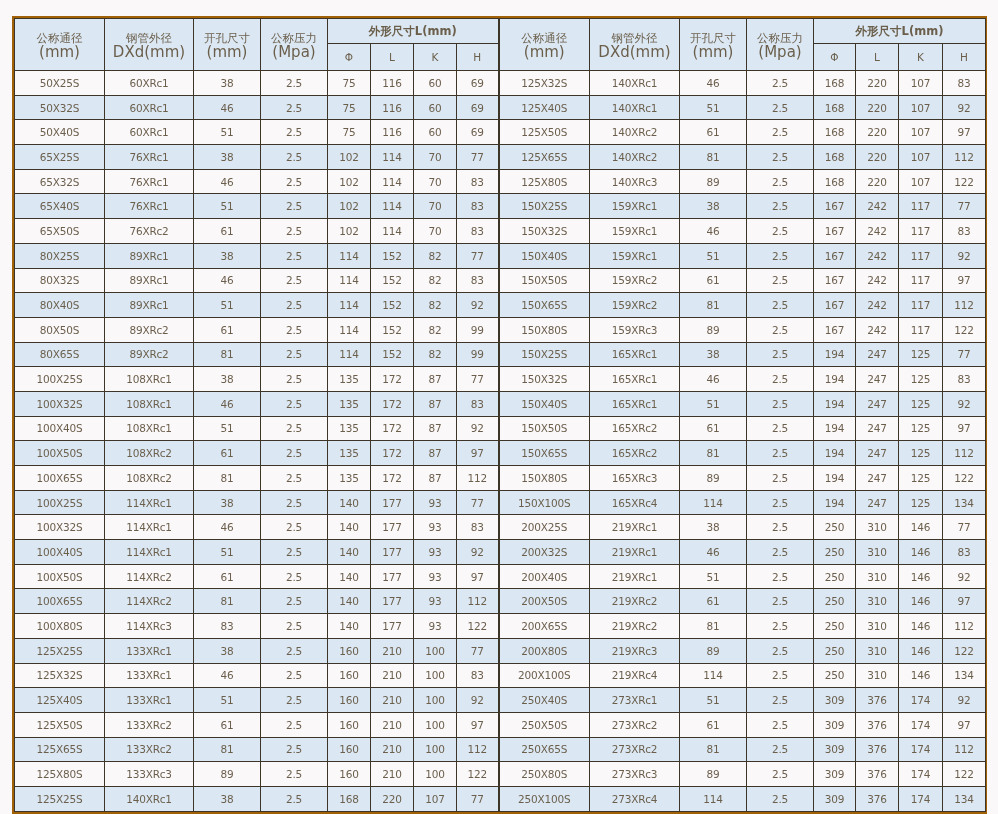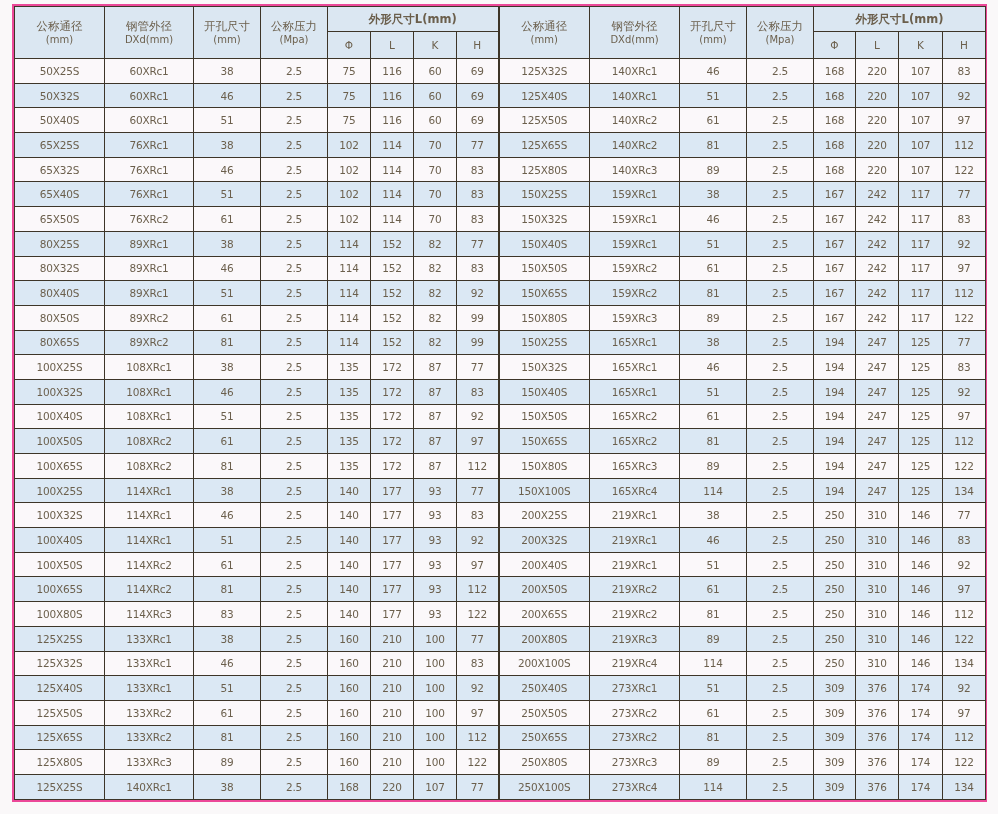--- a/index.html
+++ b/index.html
@@ -1,27 +1,27 @@
 <!DOCTYPE html>
 <html><head>
 <meta charset="utf-8">
 <style>
   html, body { margin:0; padding:0; }
   body {
     width:998px; height:814px; background:#faf8f9; position:relative; overflow:hidden;
     font-family: "DejaVu Sans", sans-serif; color:#6b5f4c;
   }
-  .sheet { position:absolute; left:12px; top:4px; width:971px; border:2px solid #ec4899; border-right-width:2px; background:#fbf9fa; }
+  .sheet { position:absolute; left:12px; top:16px; width:971px; border:2px solid #a16207; border-right-width:2px; background:#fbf9fa; }
   table { border-collapse:collapse; table-layout:fixed; width:100%; }
   th, td { border:1px solid #3d3528; text-align:center; padding:0; overflow:hidden; white-space:nowrap; }
   th { background:#dbe7f2; font-weight:normal; color:#6b5f4c; font-size:11.5px; line-height:14px; }
   th.grp { height:24px;font-weight:bold; }
   th.sub { height:26px; font-size:10.5px; }
   th .l1 { display:block; }
-  th .l2 { display:block; font-size:10px; }
+  th .l2 { display:block; font-size:15px; }
   td { height:23.7px; font-size:10.5px; letter-spacing:-0.2px; }
   tr.alt td { background:#dbe8f4; }
   tr.plain td { background:#fbf8fa; }
   td.gap, th.gap { border-left:2px solid #3d3528; }
 </style>
 </head>
 <body>
 
 <div class="sheet">
   <table>

